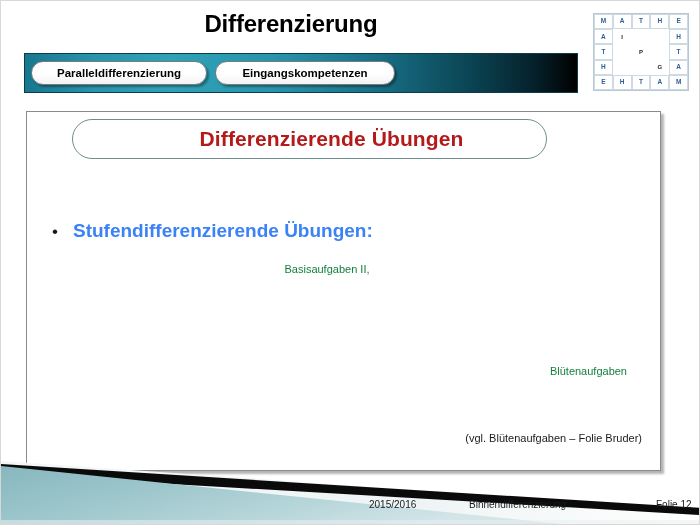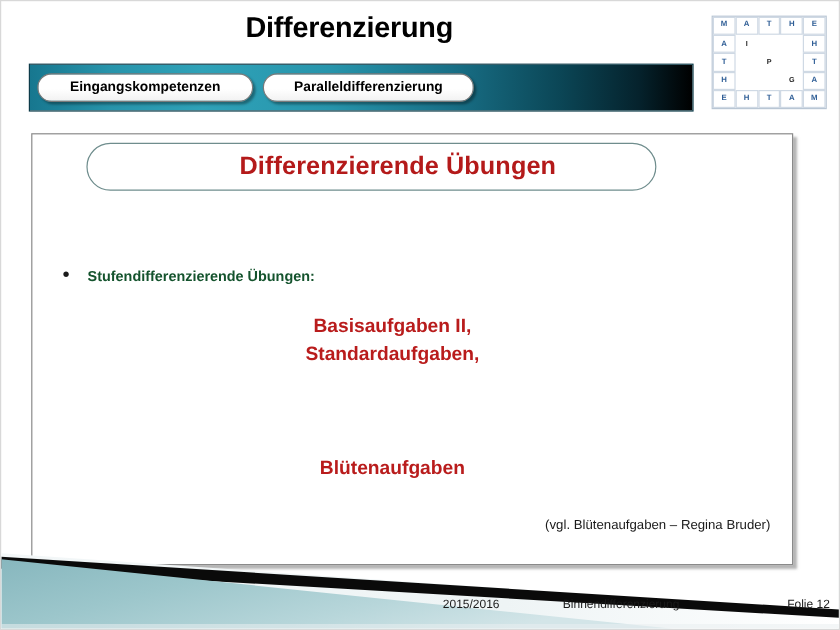--- a/index.html
+++ b/index.html
@@ -161,45 +161,45 @@
     align-items: baseline;
   }
   #bullet-dot {
     font-size: 17px;
     color: #1a1a1a;
     width: 36px;
     text-align: center;
     line-height: 1;
   }
   #bullet-text {
-    font-size: 12px;
-    font-weight: bold;
-    color: #14532d;
+    font-size: 19px;
+    font-weight: bold;
+    color: #3b82f6;
   }
 
   
   #blue-group {
     position: absolute;
     left: 0;
     top: 150px;
     width: 600px;
     text-align: center;
   }
   .blue-line {
-    font-size: 16px;
-    font-weight: bold;
-    color: #b91c1c;
+    font-size: 11px;
+    font-weight: normal;
+    color: #15803d;
     line-height: 1.42;
   }
   #blue-extra {
     position: absolute;
     left: 0;
-    top: 268px;
+    top: 252px;
     width: 600px;
-    text-align: center;
+    text-align: right;
   }
 
   
   #source-note {
     position: absolute;
     right: 18px;
     top: 320px;
     font-size: 11px;
     color: #1a1a1a;
   }
@@ -267,49 +267,48 @@
     <div class="cell">A</div>
 
     <div class="cell">E</div>
     <div class="cell">H</div>
     <div class="cell">T</div>
     <div class="cell">A</div>
     <div class="cell">M</div>
   </div>
 
   <div id="navbar">
+    <div class="nav-pill pill-2">
+      <span>Paralleldifferenzierung</span>
+    </div>
     <div class="nav-pill pill-1">
       <span>Eingangskompetenzen</span>
-    </div>
-    <div class="nav-pill pill-2">
-      <span>Paralleldifferenzierung</span>
     </div>
   </div>
 
   <div id="content-frame">
 
     <div id="section-title-box">
       <span id="section-title-text">Differenzierende Übungen</span>
     </div>
 
     <div id="bullet-row">
       <span id="bullet-dot">•</span>
       <span id="bullet-text">Stufendifferenzierende Übungen:</span>
     </div>
 
     <div id="blue-group">
       <div class="blue-line">Basisaufgaben II,</div>
-      <div class="blue-line">Standardaufgaben,</div>
     </div>
 
     <div id="blue-extra">
       <div class="blue-line">Blütenaufgaben</div>
     </div>
 
-    <div id="source-note">(vgl. Blütenaufgaben – Regina Bruder)</div>
+    <div id="source-note">(vgl. Blütenaufgaben – Folie Bruder)</div>
   </div>
 
   <div id="bottom-deco">
     <svg width="700" height="66" viewBox="0 0 700 66" xmlns="http://www.w3.org/2000/svg">
       <defs>
         <linearGradient id="tealGrad" x1="0" y1="0" x2="1" y2="0.4">
           <stop offset="0%" stop-color="#87b7be"></stop>
           <stop offset="35%" stop-color="#9cc6cb"></stop>
           <stop offset="70%" stop-color="#b7d6da"></stop>
           <stop offset="100%" stop-color="#d3e5e8"></stop>

